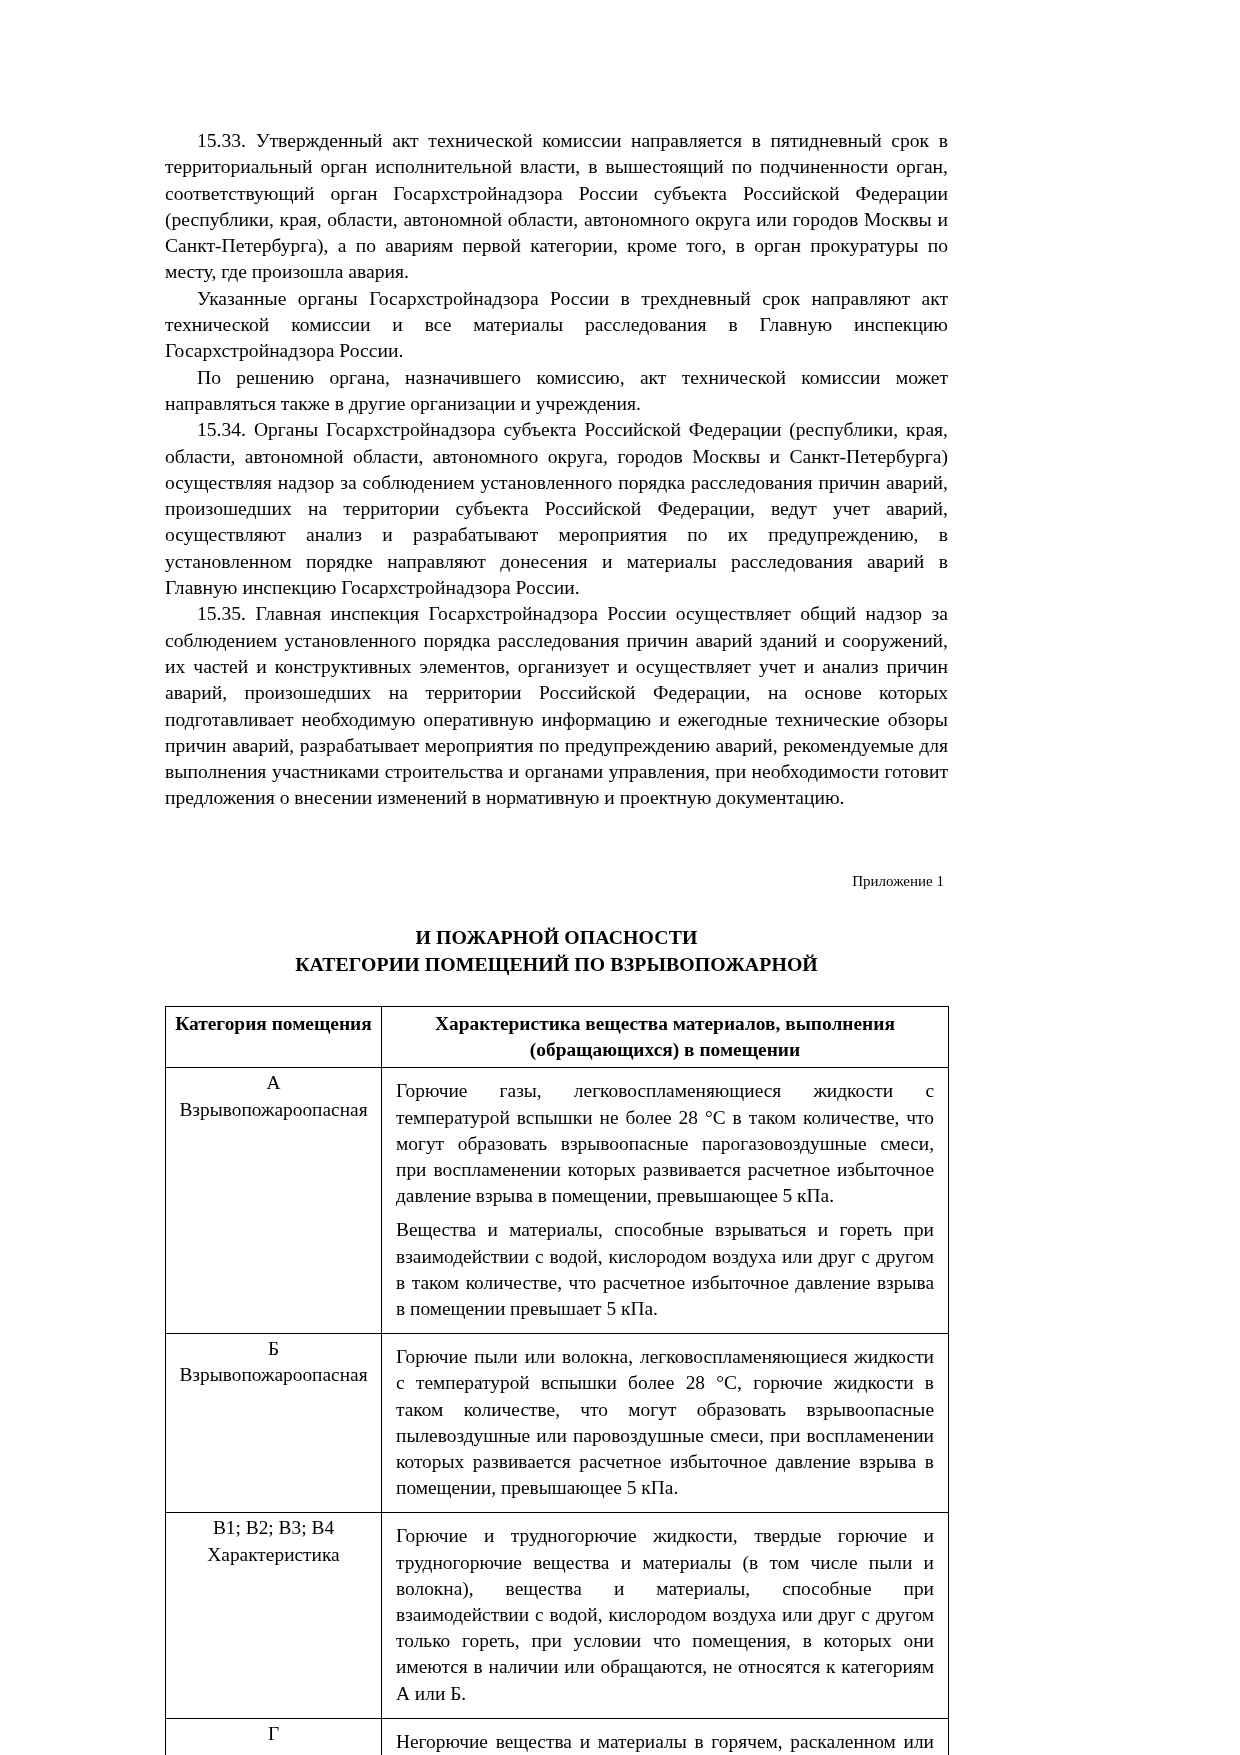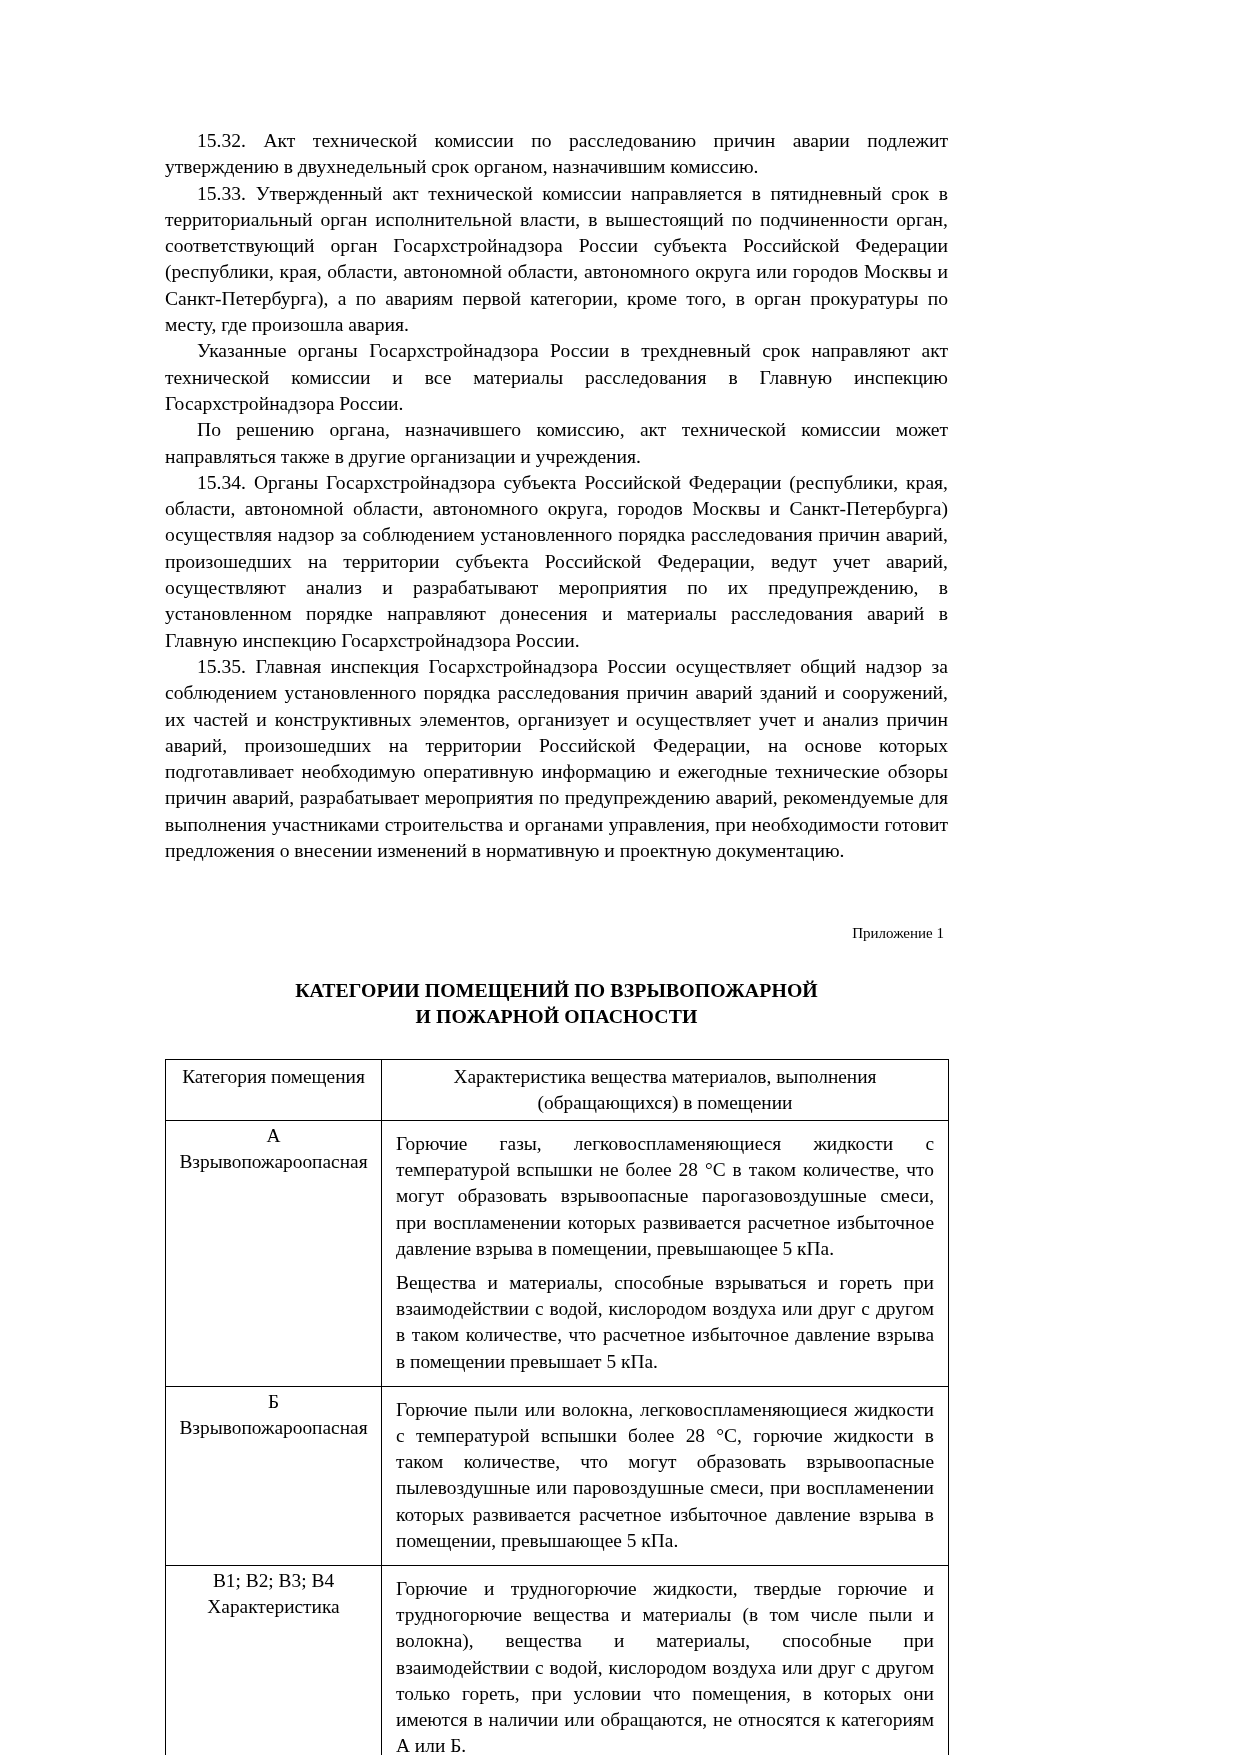--- a/index.html
+++ b/index.html
@@ -67,21 +67,21 @@
     line-height: 26.2px;
   }
   table.cat-table td,
   table.cat-table th {
     border: 1.6px solid #000000;
     padding: 2px 6px 3px 6px;
     vertical-align: top;
     font-weight: normal;
   }
   table.cat-table thead th {
-    font-weight: normal;
+    font-weight: bold;
     text-align: center;
     vertical-align: top;
     padding-top: 4px;
     padding-bottom: 4px;
   }
   col.col-cat { width: 216px; }
   col.col-desc { width: 567px; }
 
   td.cat-cell {
     text-align: center;
@@ -96,39 +96,38 @@
     text-align-last: left;
   }
   .hdr-line { display: block; }
 </style>
 </head>
 <body>
 
 <div class="page">
   <div class="content">
 
-    <p class="body-par last-line-left">15.32. Акт технической комиссии по расследованию причин аварии подлежит утверждению в двухнедельный срок органом, назначившим комиссию.</p>
 
     <p class="body-par last-line-left">15.33. Утвержденный акт технической комиссии направляется в пятидневный срок в территориальный орган исполнительной власти, в вышестоящий по подчиненности орган, соответствующий орган Госархстройнадзора России субъекта Российской Федерации (республики, края, области, автономной области, автономного округа или городов Москвы и Санкт-Петербурга), а по авариям первой категории, кроме того, в орган прокуратуры по месту, где произошла авария.</p>
 
     <p class="body-par last-line-left">Указанные органы Госархстройнадзора России в трехдневный срок направляют акт технической комиссии и все материалы расследования в Главную инспекцию Госархстройнадзора России.</p>
 
     <p class="body-par last-line-left">По решению органа, назначившего комиссию, акт технической комиссии может направляться также в другие организации и учреждения.</p>
 
     <p class="body-par last-line-left">15.34. Органы Госархстройнадзора субъекта Российской Федерации (республики, края, области, автономной области, автономного округа, городов Москвы и Санкт-Петербурга) осуществляя надзор за соблюдением установленного порядка расследования причин аварий, произошедших на территории субъекта Российской Федерации, ведут учет аварий, осуществляют анализ и разрабатывают мероприятия по их предупреждению, в установленном порядке направляют донесения и материалы расследования аварий в Главную инспекцию Госархстройнадзора России.</p>
 
     <p class="body-par last-line-left">15.35. Главная инспекция Госархстройнадзора России осуществляет общий надзор за соблюдением установленного порядка расследования причин аварий зданий и сооружений, их частей и конструктивных элементов, организует и осуществляет учет и анализ причин аварий, произошедших на территории Российской Федерации, на основе которых подготавливает необходимую оперативную информацию и ежегодные технические обзоры причин аварий, разрабатывает мероприятия по предупреждению аварий, рекомендуемые для выполнения участниками строительства и органами управления, при необходимости готовит предложения о внесении изменений в нормативную и проектную документацию.</p>
 
     <div class="appendix-block">
       <span class="appendix-line">Приложение 1</span>
     </div>
 
     <div class="doc-title">
+      <span class="title-line">И ПОЖАРНОЙ ОПАСНОСТИ</span>
       <span class="title-line">КАТЕГОРИИ ПОМЕЩЕНИЙ ПО ВЗРЫВОПОЖАРНОЙ</span>
-      <span class="title-line">И ПОЖАРНОЙ ОПАСНОСТИ</span>
     </div>
 
     <table class="cat-table">
       <colgroup>
         <col class="col-cat">
         <col class="col-desc">
       </colgroup>
       <thead>
         <tr>
           <th>Категория помещения</th>

